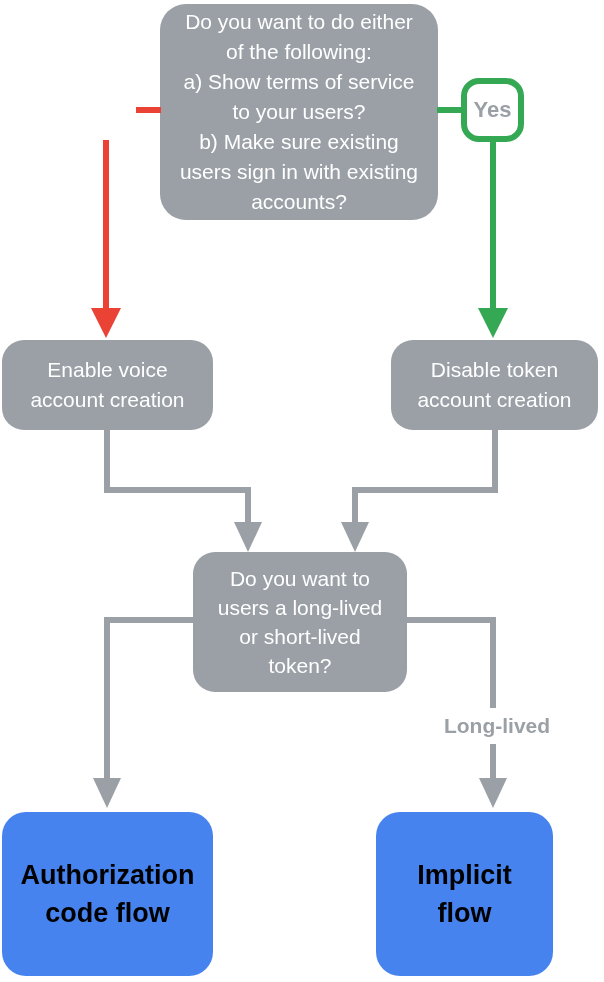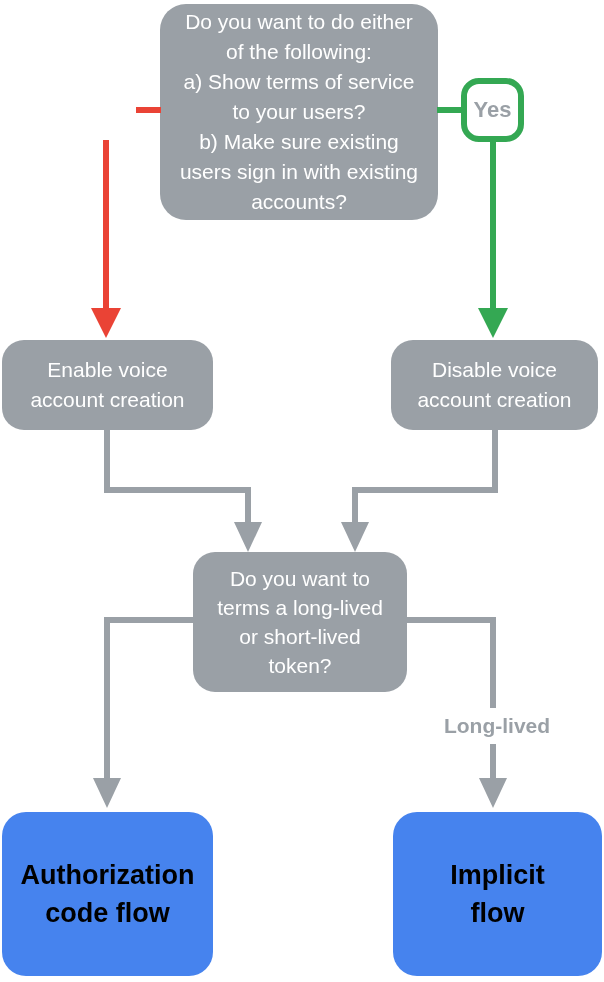--- a/index.html
+++ b/index.html
@@ -119,55 +119,55 @@
 
   <div class="badge yes" style="left:461px; top:78px;">
     <span>Yes</span>
   </div>
 
   <div class="gray-box" style="left:2px; top:340px; width:211px; height:90px;">
     <span>Enable voice
 account creation</span>
   </div>
   <div class="gray-box" style="left:391px; top:340px; width:207px; height:90px;">
-    <span>Disable voice
+    <span>Disable token
 account creation</span>
   </div>
 
   <div class="line gray" style="left:104px; top:430px; width:6px; height:63px;"></div>
   <div class="line gray" style="left:104px; top:487px; width:147px; height:6px;"></div>
   <div class="line gray" style="left:245px; top:487px; width:6px; height:38px;"></div>
   <div class="arrow-down small" style="left:234px; top:522px;"></div>
 
   <div class="line gray" style="left:492px; top:430px; width:6px; height:63px;"></div>
   <div class="line gray" style="left:352px; top:487px; width:146px; height:6px;"></div>
   <div class="line gray" style="left:352px; top:487px; width:6px; height:38px;"></div>
   <div class="arrow-down small" style="left:341px; top:522px;"></div>
 
   <div class="gray-box" style="left:193px; top:552px; width:214px; height:140px; line-height:29px;">
     <span>Do you want to
-terms a long-lived
+users a long-lived
 or short-lived
 token?</span>
   </div>
 
   <div class="line gray" style="left:104px; top:617px; width:89px; height:6px;"></div>
   <div class="line gray" style="left:104px; top:617px; width:6px; height:163px;"></div>
   <div class="arrow-down small" style="left:93px; top:778px;"></div>
 
   <div class="line gray" style="left:407px; top:617px; width:89px; height:6px;"></div>
   <div class="line gray" style="left:490px; top:617px; width:6px; height:163px;"></div>
   <div class="arrow-down small" style="left:479px; top:778px;"></div>
 
   <div class="edge-label" style="left:412px; top:708px;">
     <span>Long-lived</span>
   </div>
 
   <div class="blue-box" style="left:2px; top:812px; width:211px; height:164px;">
     <span>Authorization
 code flow</span>
   </div>
-  <div class="blue-box" style="left:393px; top:812px; width:209px; height:164px;">
+  <div class="blue-box" style="left:376px; top:812px; width:177px; height:164px;">
     <span>Implicit
 flow</span>
   </div>
 
 </div>
 
 </body></html>

